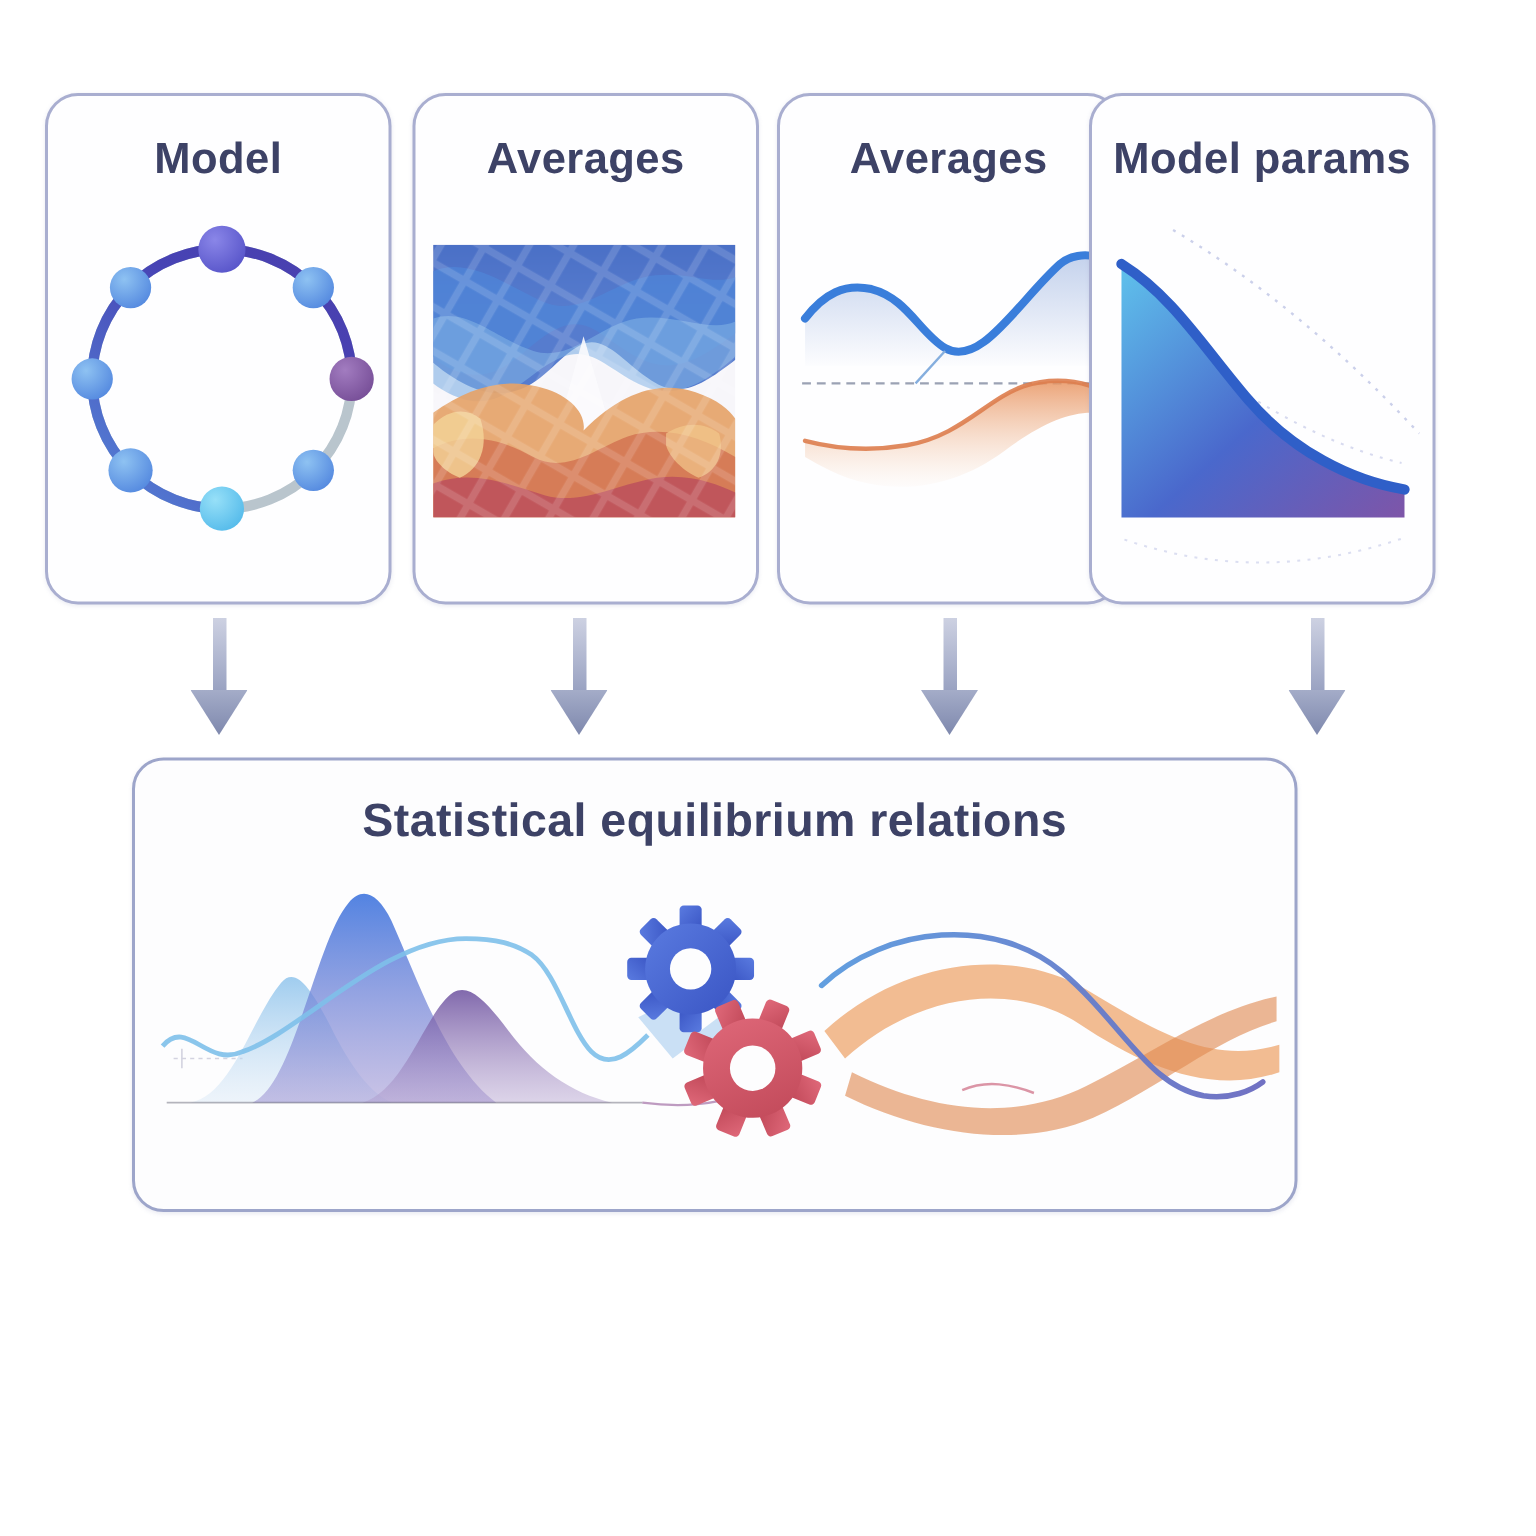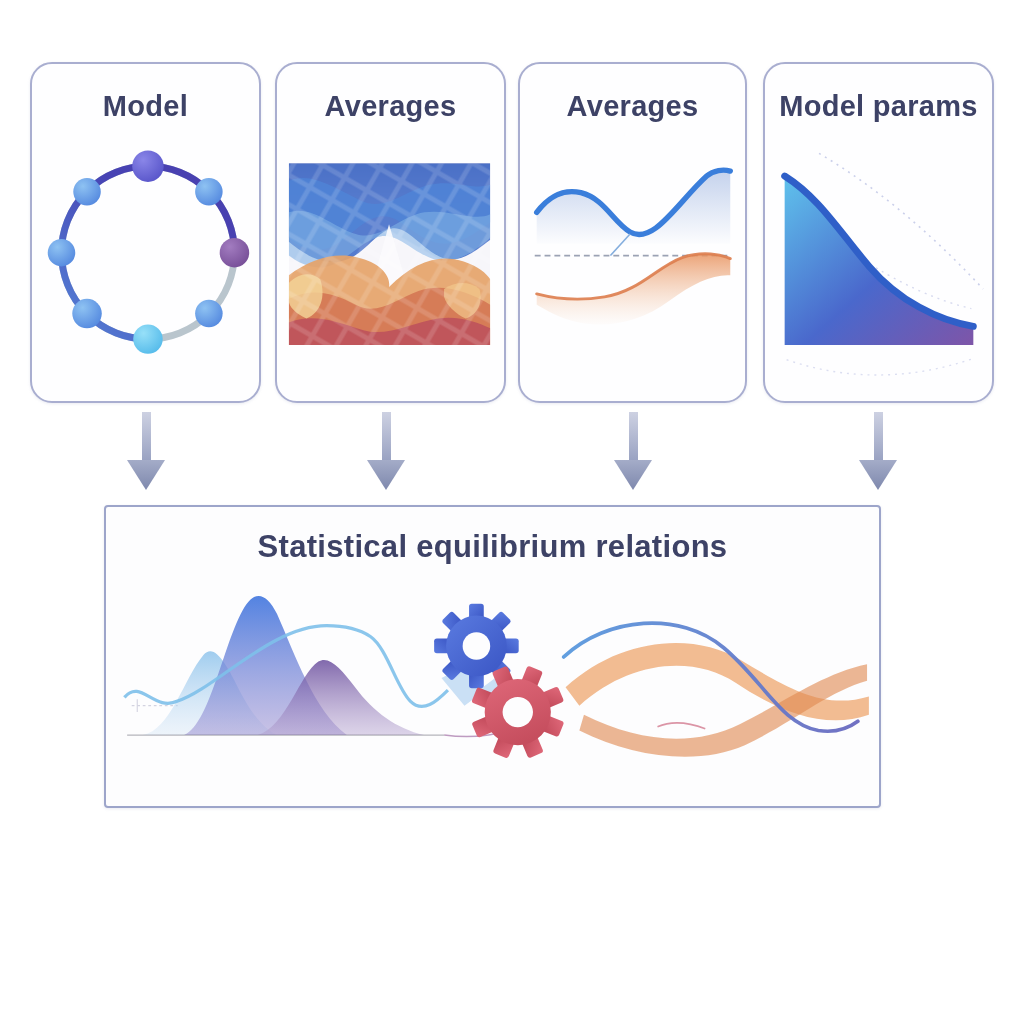--- a/index.html
+++ b/index.html
@@ -15,39 +15,39 @@
     box-sizing:border-box;
   }
   .card h2{
     margin:26px 0 0;text-align:center;
     font-size:29px;font-weight:bold;color:#3d4266;letter-spacing:.3px;
   }
   .card svg.art{position:absolute;left:0;top:0;width:100%;height:100%;}
   #card-model{left:30px;}
   #card-pattern{left:275px;}
   #card-averages{left:518px;width:229px;}
-  #card-model-params{left:763px;}
+  #card-model-params{left:726px;}
 
   
   .down-arrow{position:absolute;top:412px;width:38px;height:78px;}
   .down-arrow .stem{
     position:absolute;left:14.5px;top:0;width:9px;height:50px;
     background:linear-gradient(#cdd1e2,#98a1c1);
   }
   .down-arrow .head{
     position:absolute;left:0;top:48px;width:38px;height:30px;
     background:linear-gradient(#a4acc8,#7e88ad);
     clip-path:polygon(0 0,100% 0,50% 100%);
   }
   #arrow-1{left:127px;} #arrow-2{left:367px;} #arrow-3{left:614px;} #arrow-4{left:859px;}
 
   
   .result-panel{
-    position:absolute;left:104px;top:505px;width:777px;height:303px;
-    background:#fdfdfe;border:2px solid #9da5ca;border-radius:4px;
+    position:absolute;left:88px;top:505px;width:777px;height:303px;
+    background:#fdfdfe;border:2px solid #9da5ca;border-radius:21px;
     box-shadow:0 1px 3px rgba(140,146,185,.18);
     box-sizing:border-box;
   }
   .result-panel h1{
     margin:22px 0 0;text-align:center;
     font-size:31px;font-weight:bold;color:#3d4266;letter-spacing:.3px;
   }
   .result-panel svg.art{position:absolute;left:0;top:0;width:100%;height:100%;}
 </style>
 </head>

